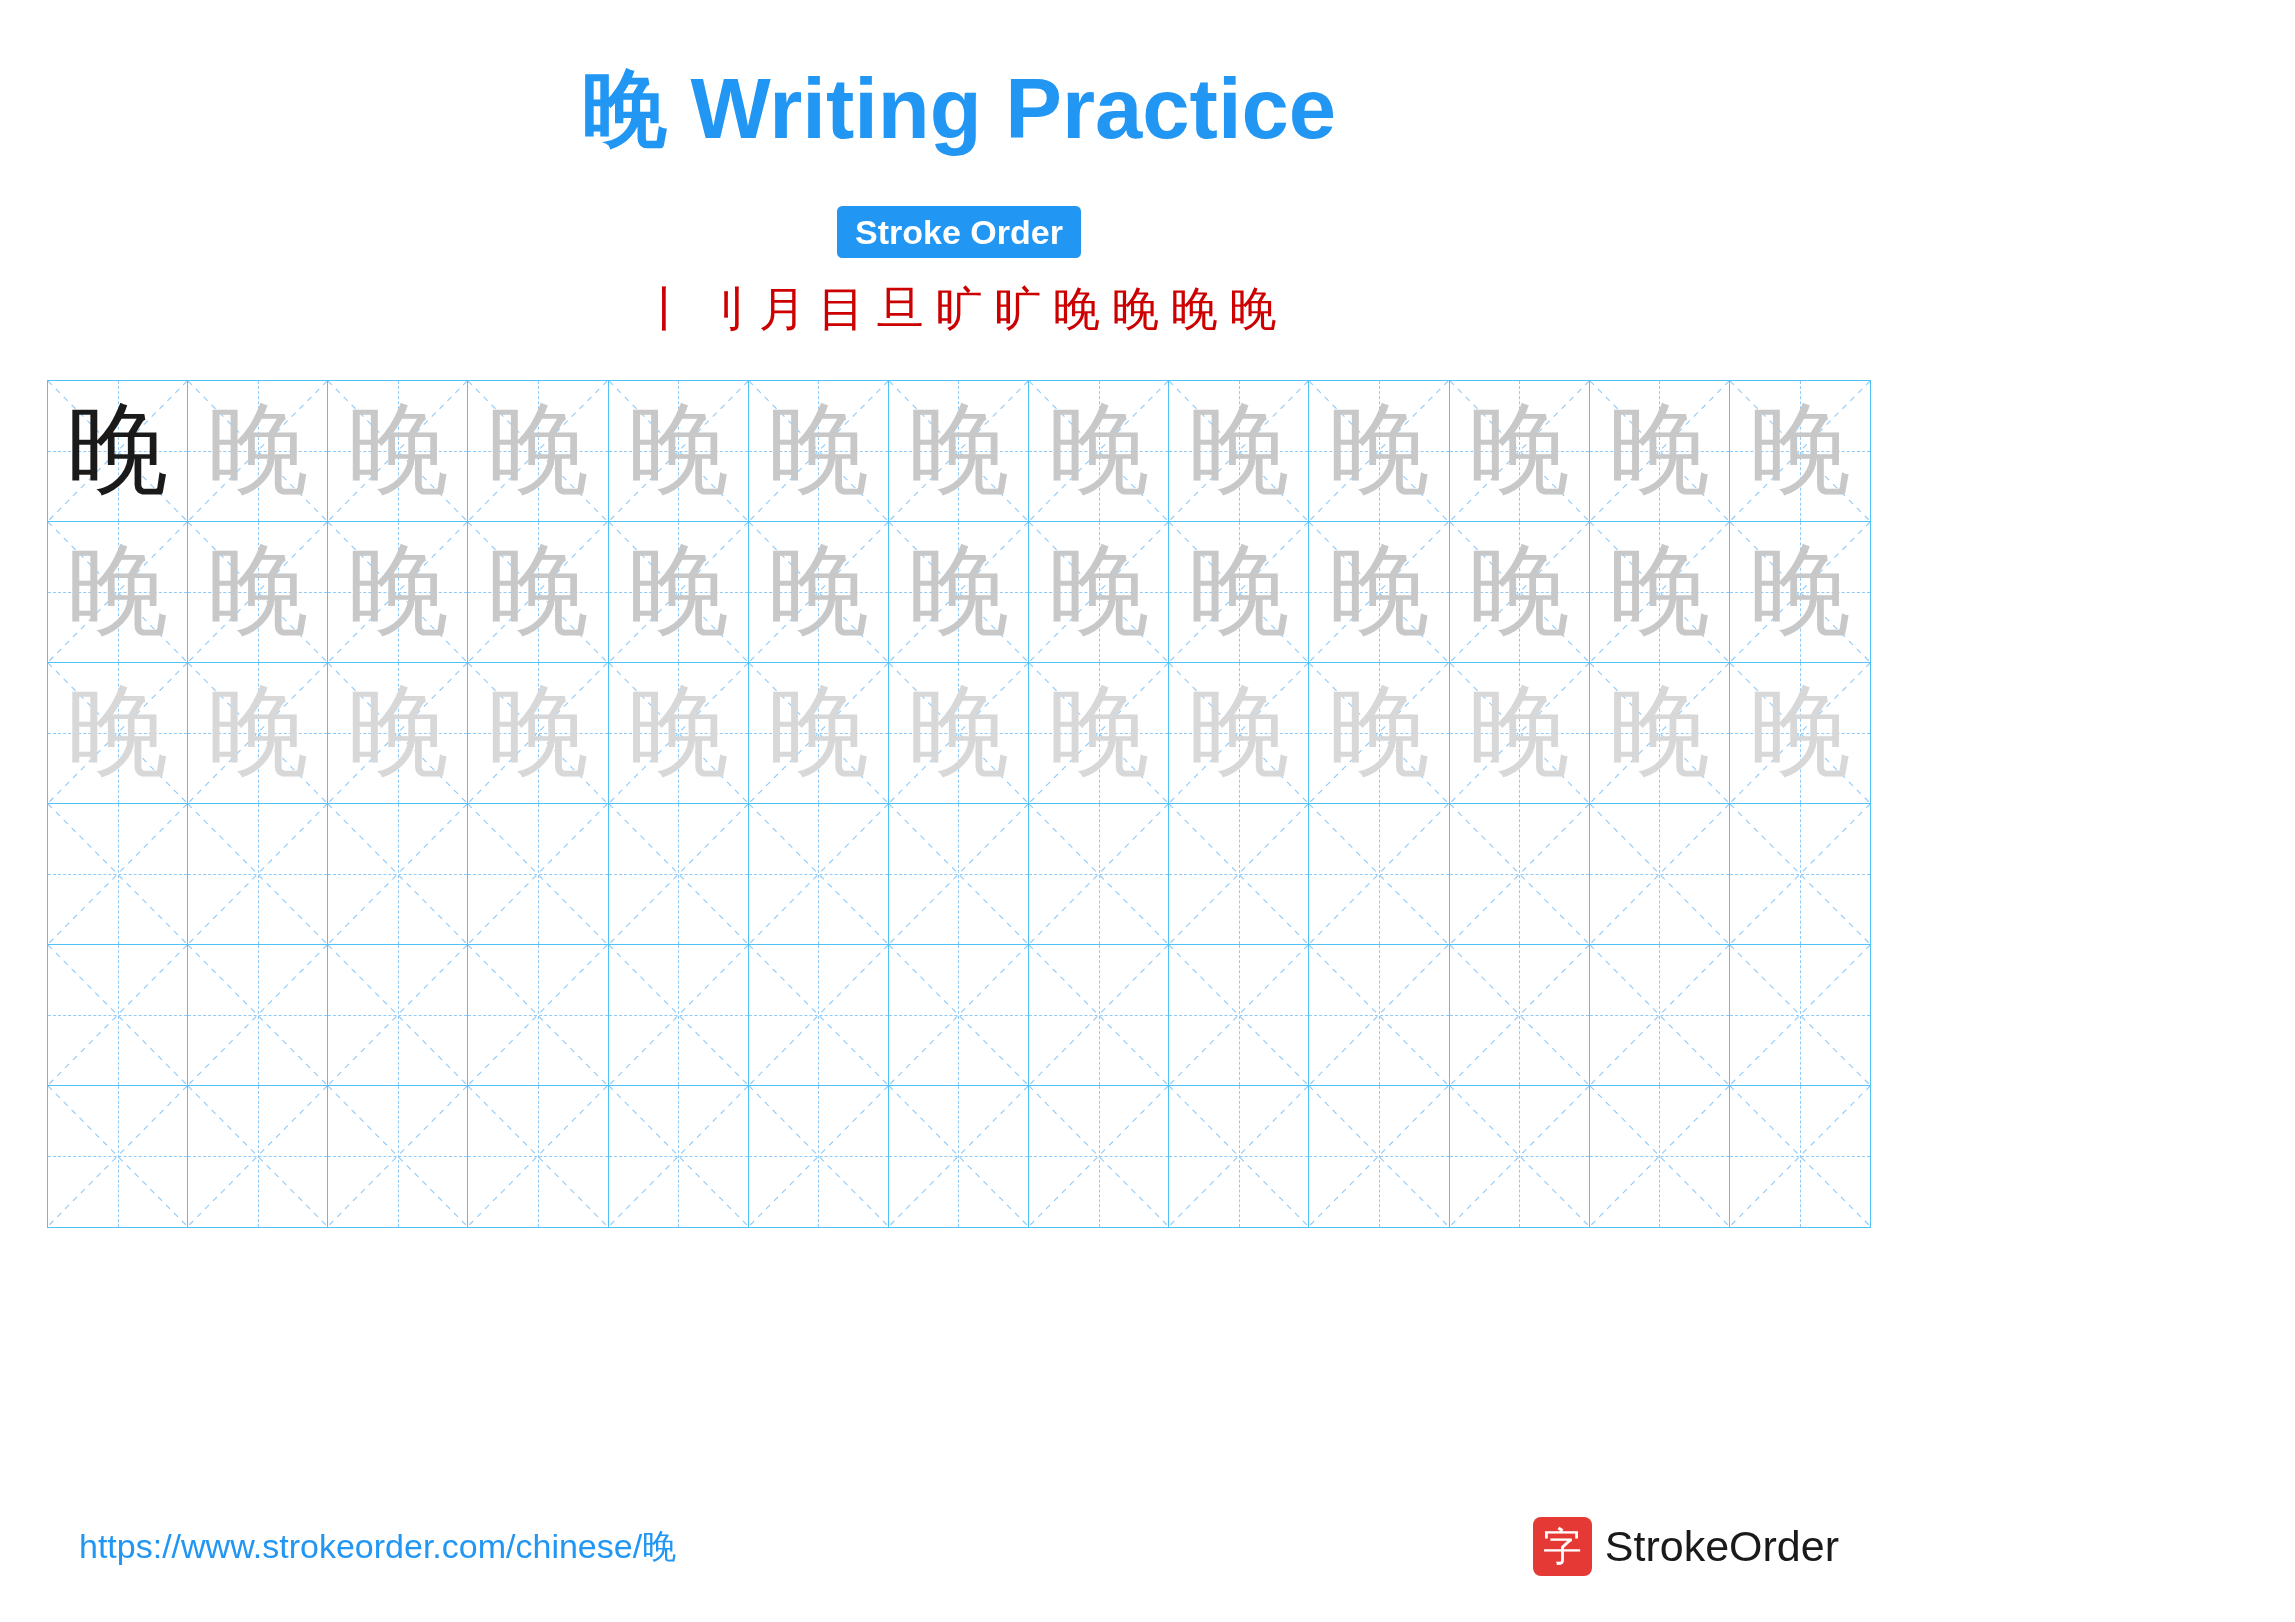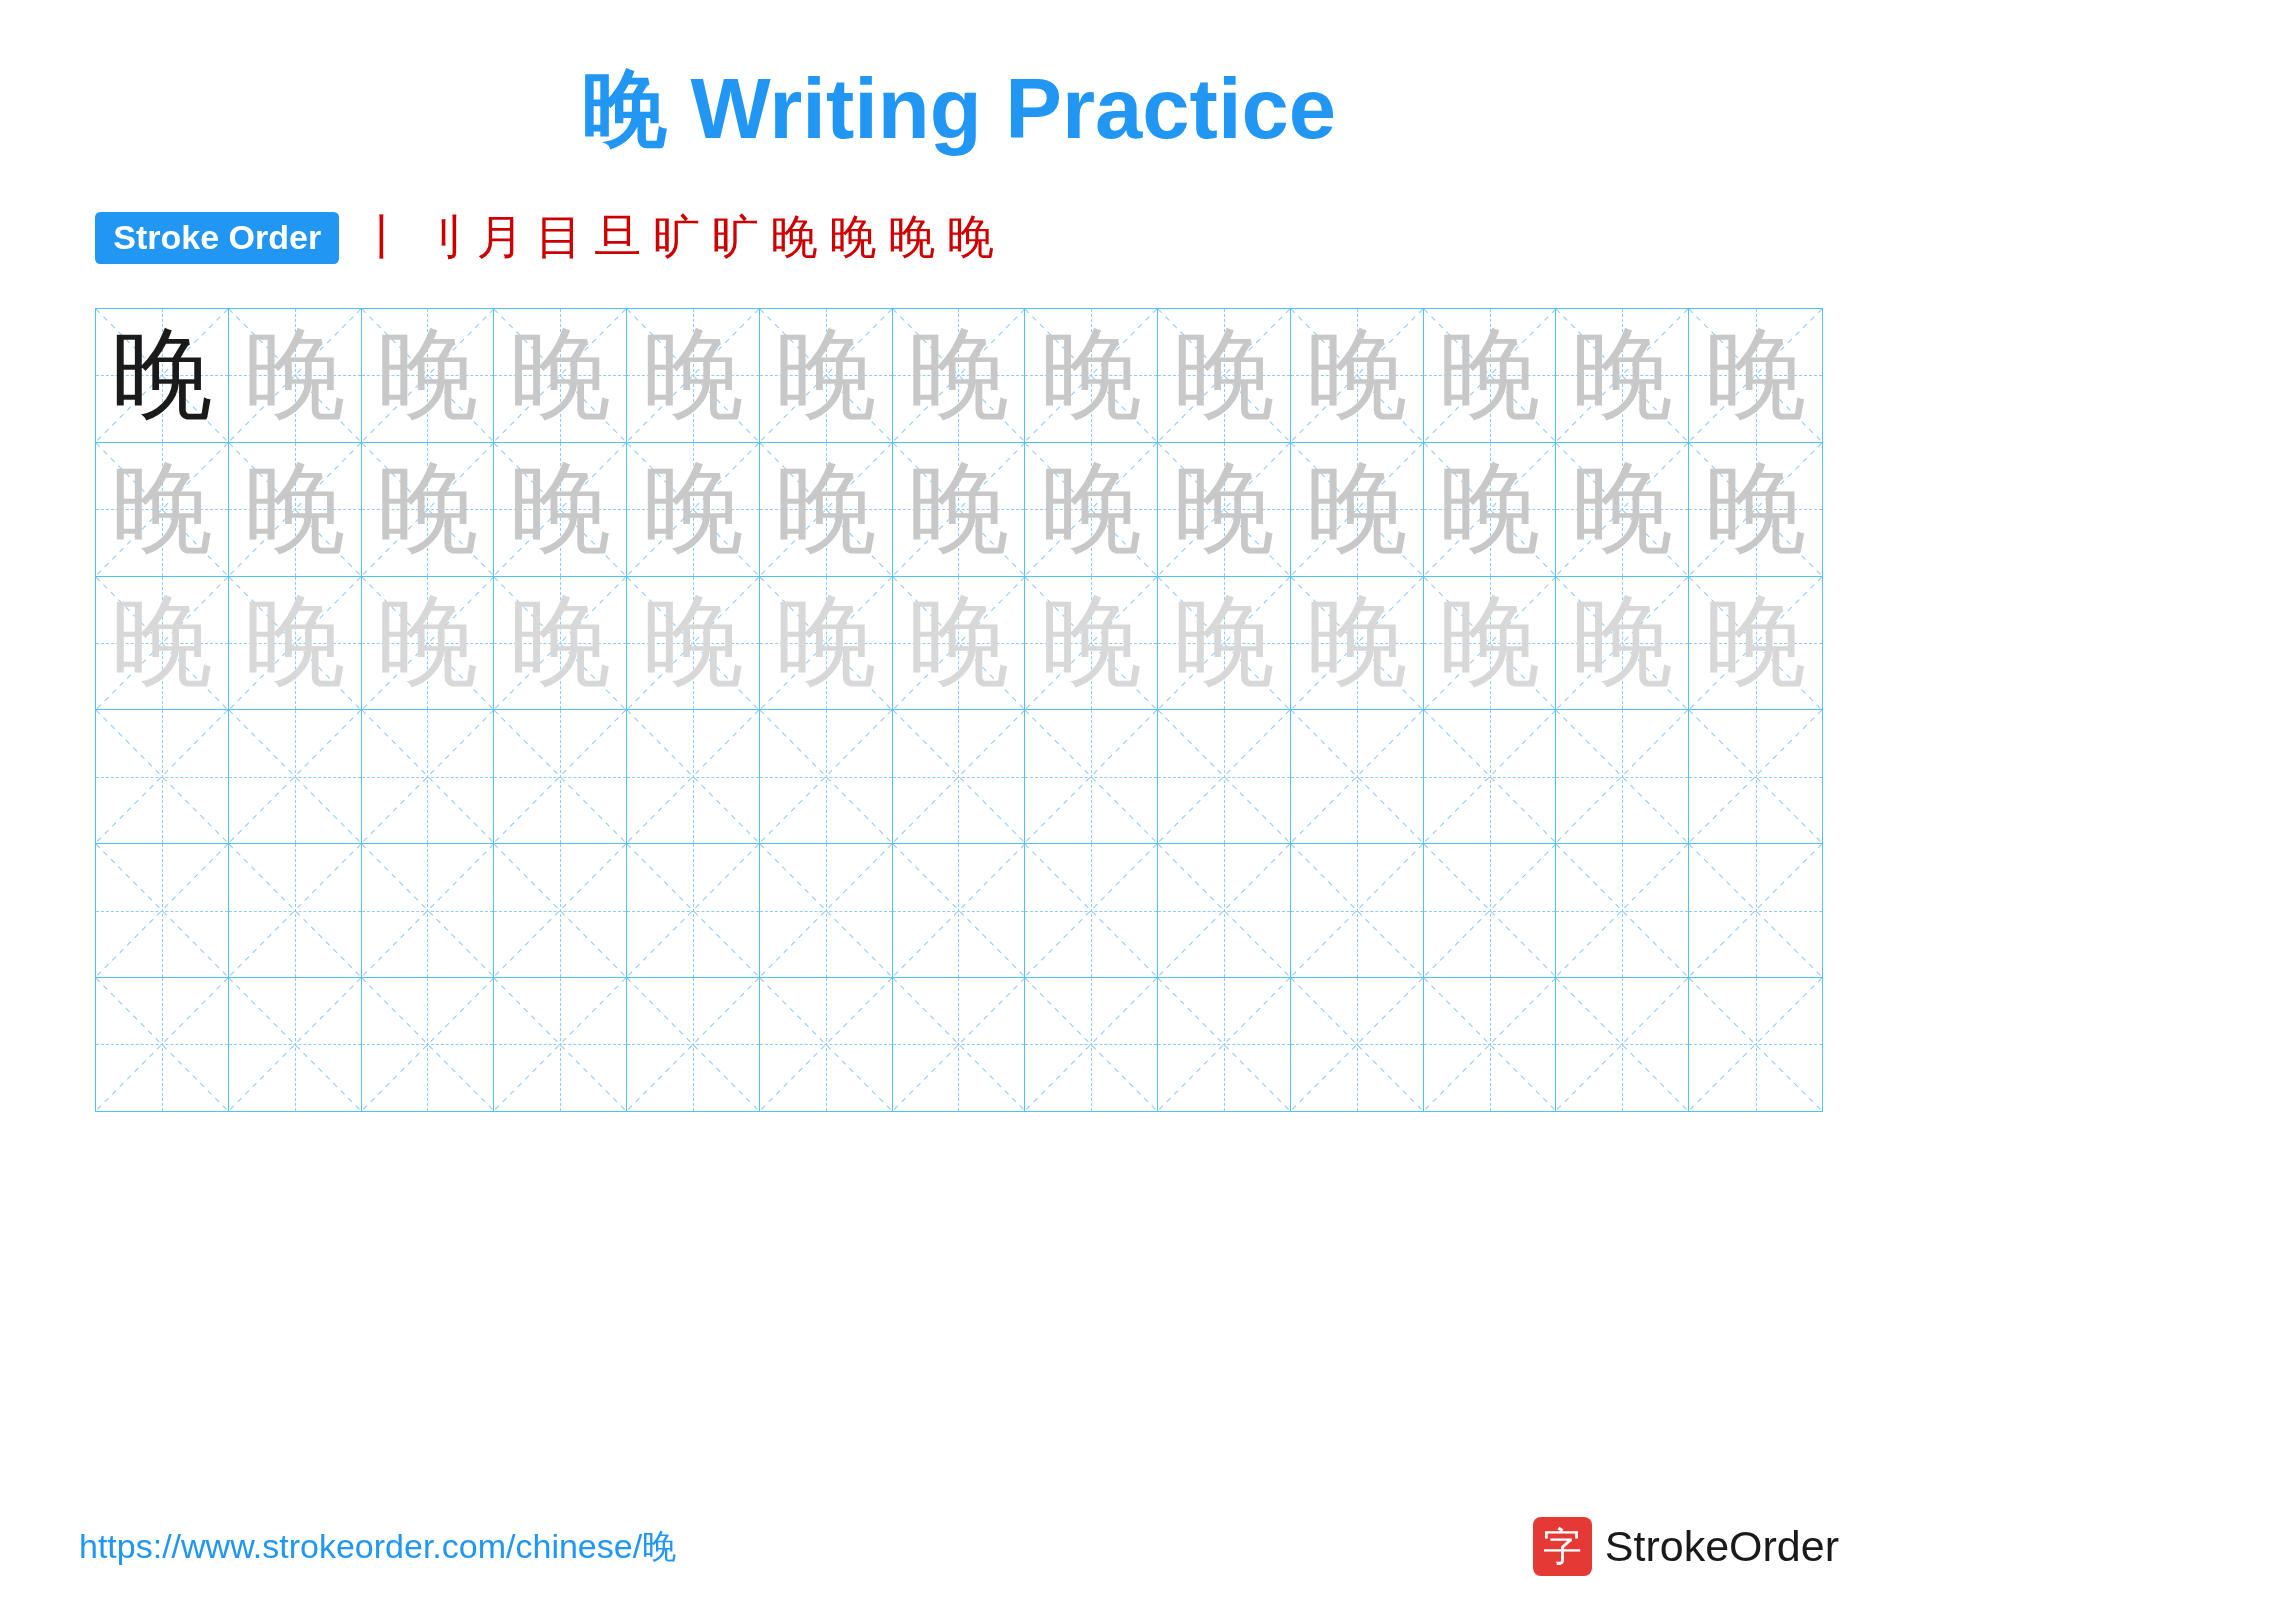--- a/index.html
+++ b/index.html
@@ -11,39 +11,40 @@
       height: 1622px;
       position: relative;
       overflow: hidden;
     }
 
     .page {
       width: 1918px;
       height: 1622px;
       background: white;
       position: relative;
-      padding: 52px 95px;
+      padding: 52px 47px;
     }
 
     
     .title {
       text-align: center;
       font-size: 85px;
       font-weight: bold;
       color: #2196F3;
       margin-bottom: 39px;
       font-family: Arial, sans-serif;
     }
 
     
     .stroke-order-row {
       display: flex;
       align-items: center;
       margin-bottom: 39px;
       gap: 19.6px;
+      flex-direction: column;
     }
 
     .stroke-order-badge {
       background: #2196F3;
       color: white;
       font-size: 34px;
       font-family: Arial, sans-serif;
       font-weight: bold;
       padding: 6.5px 18.3px;
       border-radius: 5.2px;

